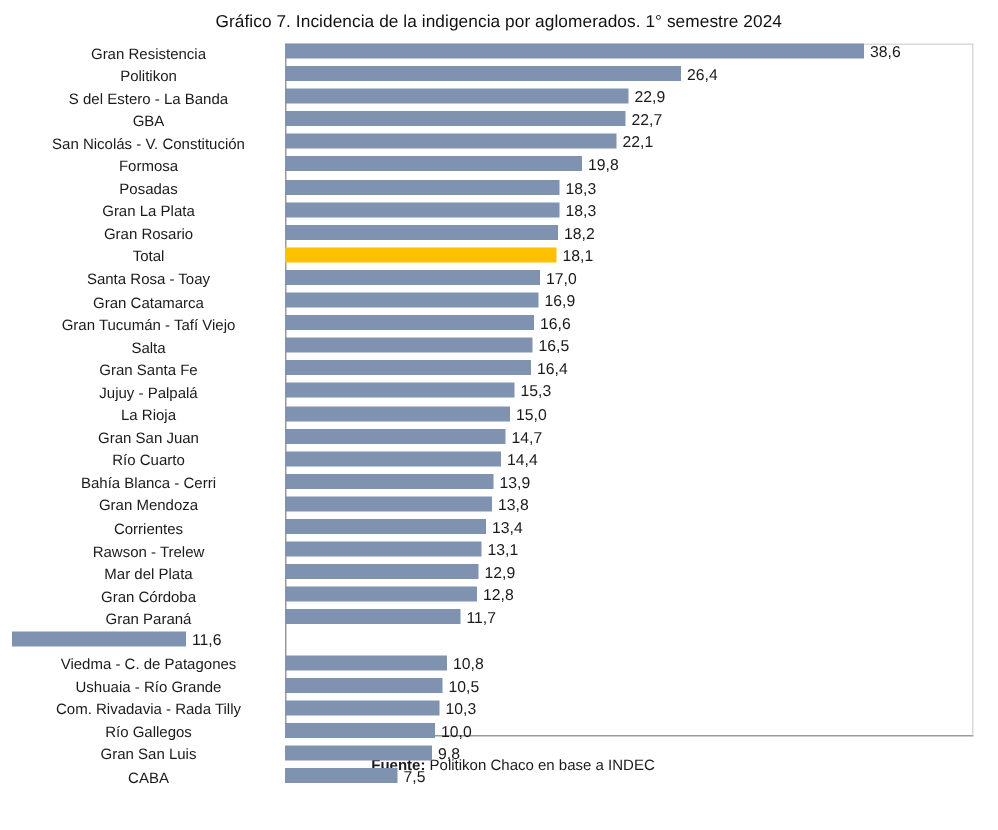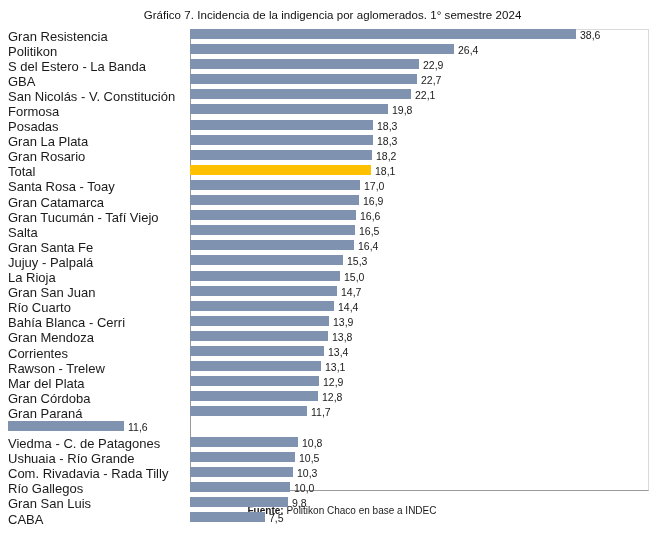--- a/index.html
+++ b/index.html
@@ -41,23 +41,23 @@
     z-index: 2;
   }
   .row {
     display: flex;
     align-items: center;
     height: 15.1px;
   }
   .cat-label {
     width: 182px;
     flex: 0 0 182px;
-    text-align: left;
+    text-align: center;
     padding-right: 0;
-    font-size: 13px;
+    font-size: 10px;
     line-height: 12px;
     color: #1a1a1a;
     white-space: nowrap;
     box-sizing: border-box;
   }
   .bar-cell {
     position: relative;
     flex: 1 1 auto;
     height: 100%;
     display: flex;

